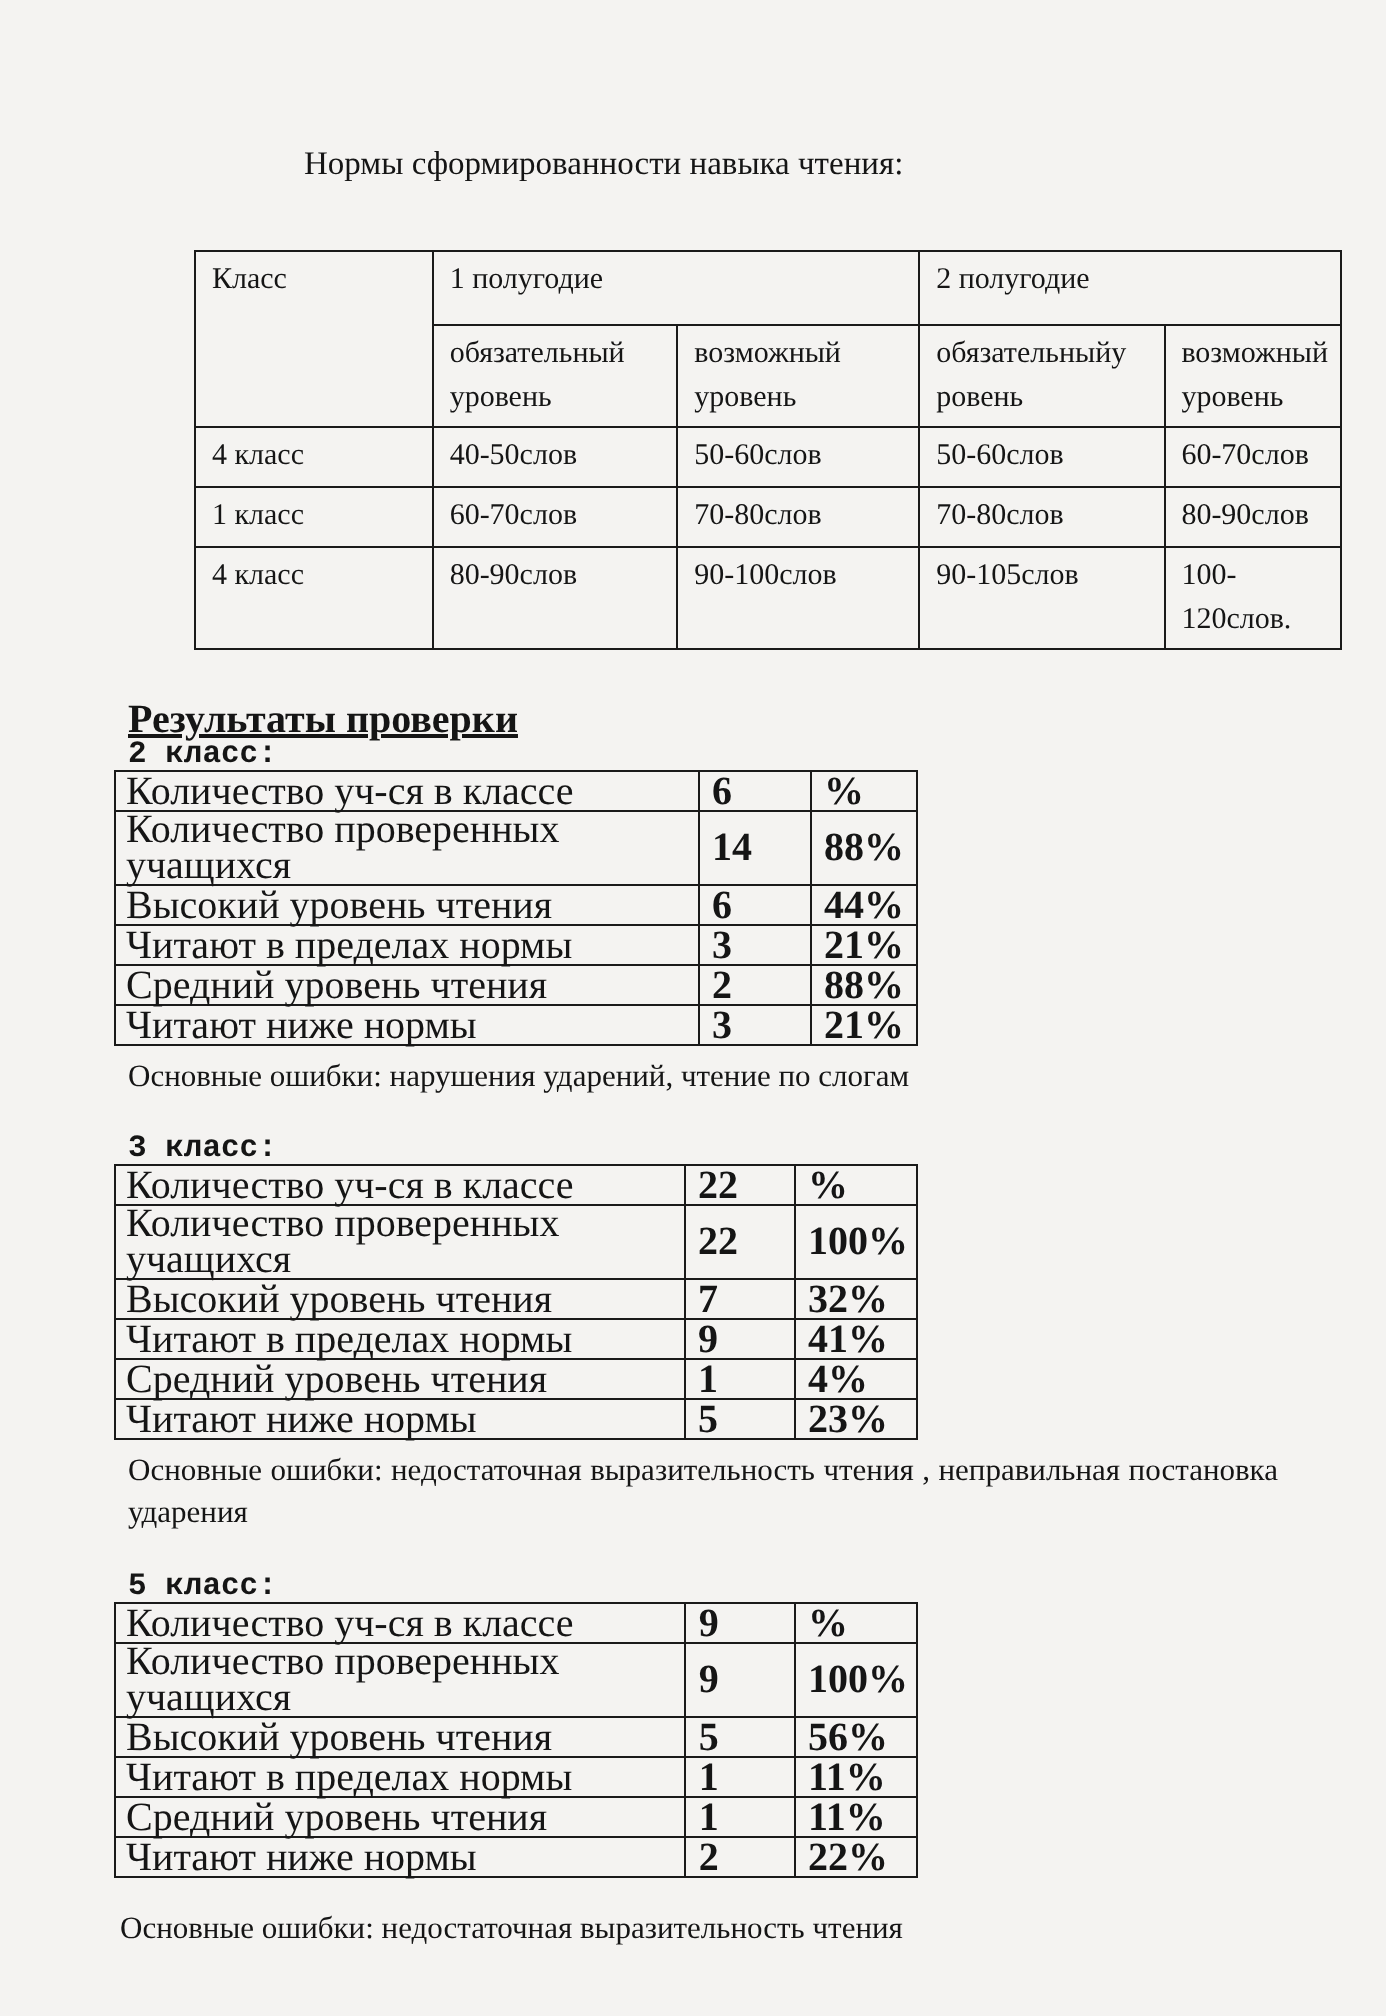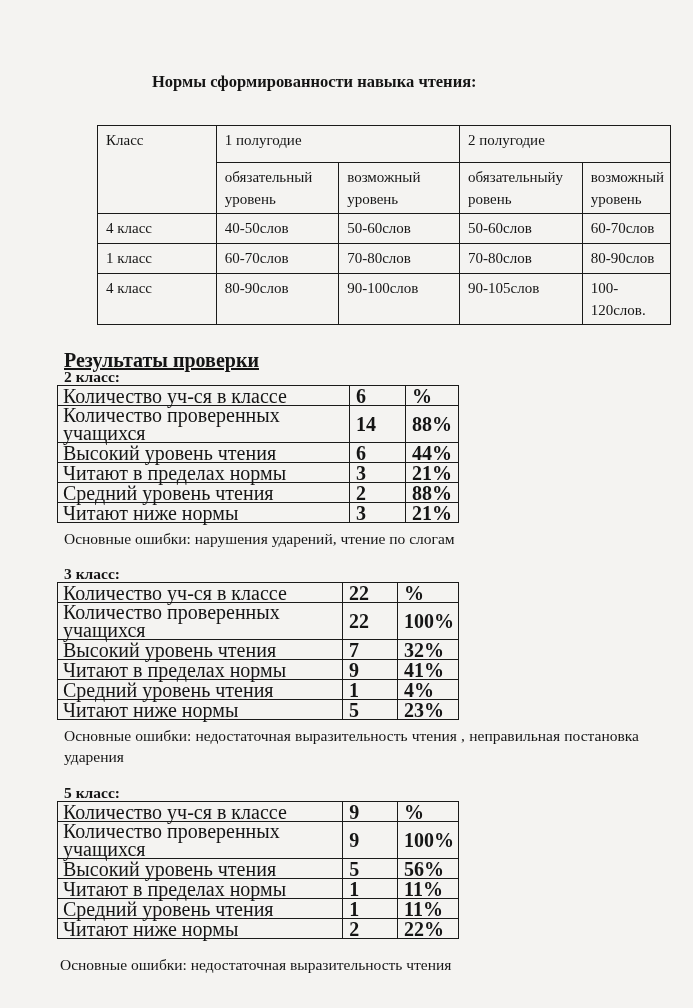--- a/index.html
+++ b/index.html
@@ -6,21 +6,20 @@
   body {
     width:693px; height:1008px; overflow:hidden;
     background:#f4f3f1;
     font-family:"Liberation Serif", serif;
     color:#151515;
     position:relative;
   }
   .title {
     position:absolute; left:152px; top:72px;
     font-size:16.5px;
-    font-weight:bold;
   }
   table { border-collapse:collapse; position:absolute; }
   .norms {
     left:97px; top:125px; width:574px;
     font-size:15px;
   }
   .norms td {
     border:1.5px solid #1a1a1a;
     padding:3px 6px 3px 8px;
     vertical-align:top;
@@ -30,21 +29,21 @@
   .norms .c1 { width:108px; }
   .norms .c2 { width:107px; }
   .norms .c3 { width:108px; }
   .norms .hdr1 td { height:30px; }
   .norms .data td { height:23px; }
   .section-title {
     position:absolute; left:64px; top:349px;
     font-size:20px; font-weight:bold;text-decoration:underline;
   }
   .class-label {
-    position:absolute; font-weight:bold; font-size:15.5px;
+    position:absolute; font-weight:bold; font-size:15.5px;font-family:Liberation Mono, monospace;
   }
   .res {
     font-size:20px;
     left:57px; width:402px;
   }
   .res td {
     border:1.5px solid #1a1a1a;
     padding:0 4px 0 5px;
     height:19px; line-height:18px;
   }

